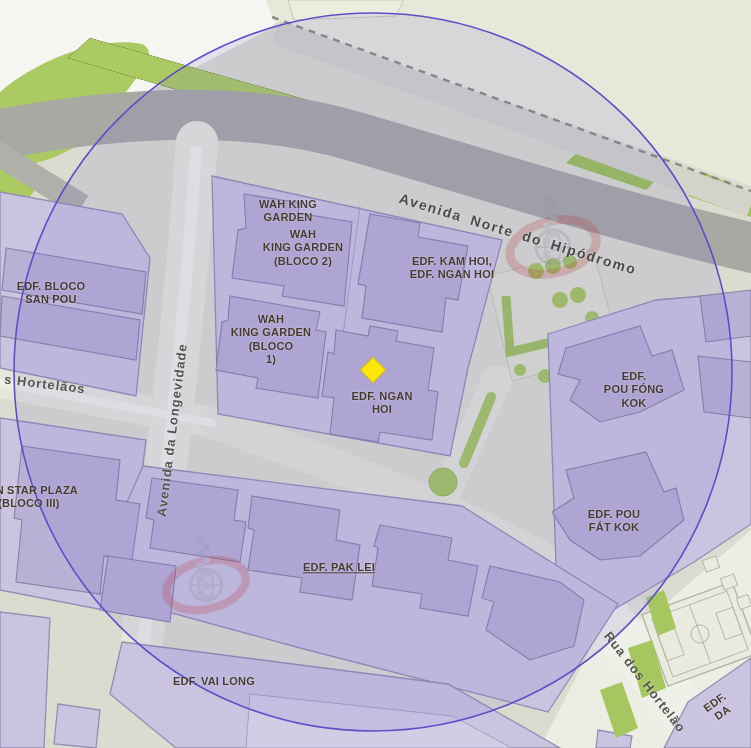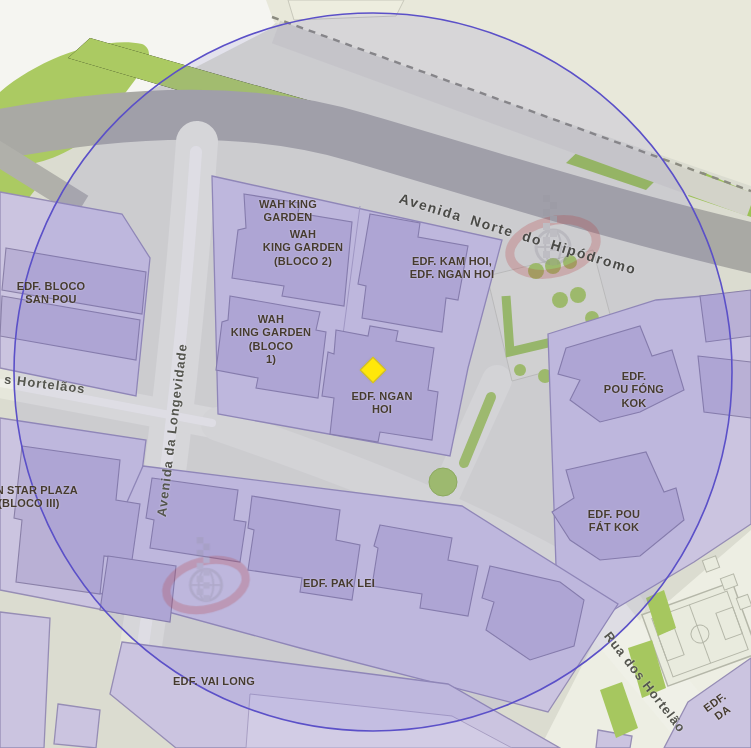--- a/index.html
+++ b/index.html
@@ -196,21 +196,21 @@
 SAN POU</div>
   <div class="bl" style="left:382px;top:392px;margin-top:11px;">EDF. NGAN
 HOI</div>
   <div class="bl" style="left:29px;top:497px;">SUN STAR PLAZA
 (BLOCO III)</div>
   <div class="bl" style="left:634px;top:390px;">EDF.
 POU FÓNG
 KOK</div>
   <div class="bl" style="left:614px;top:521px;">EDF. POU
 FÁT KOK</div>
-  <div class="bl" style="left:339px;top:584px;">EDF. PAK LEI</div>
+  <div class="bl" style="left:339px;top:568px;text-decoration:underline;">EDF. PAK LEI</div>
   <div class="bl" style="left:214px;top:682px;">EDF. VAI LONG</div>
   <div class="bl" style="left:719px;top:708px;transform:translate(-50%,-50%) rotate(-36deg);">EDF.
 DA</div>
 </div>
 
 <div id="marker"></div>
 
 </div>
 
 </body></html>

